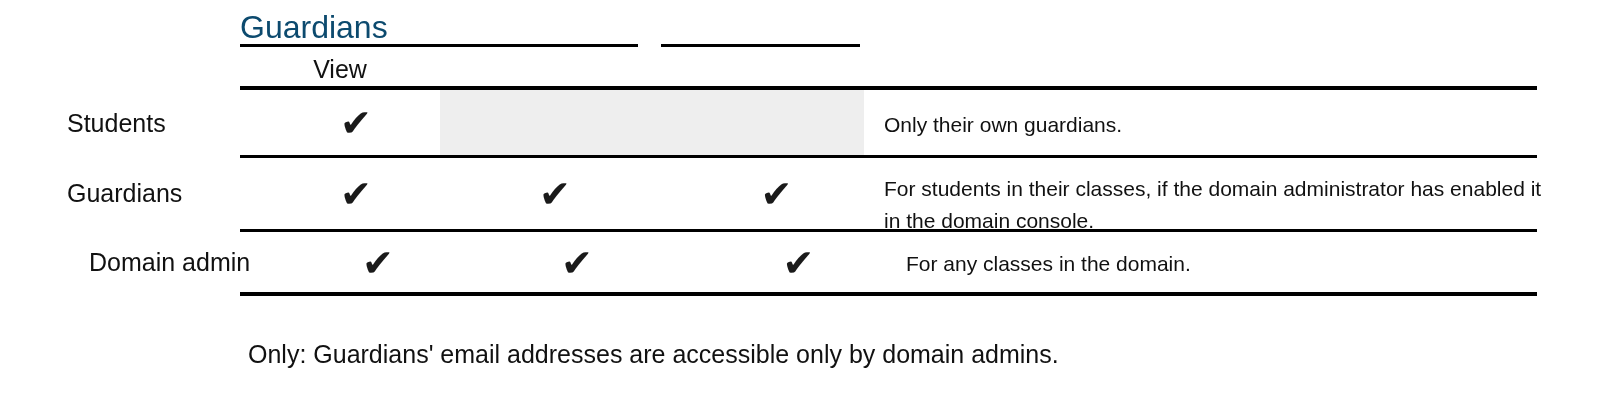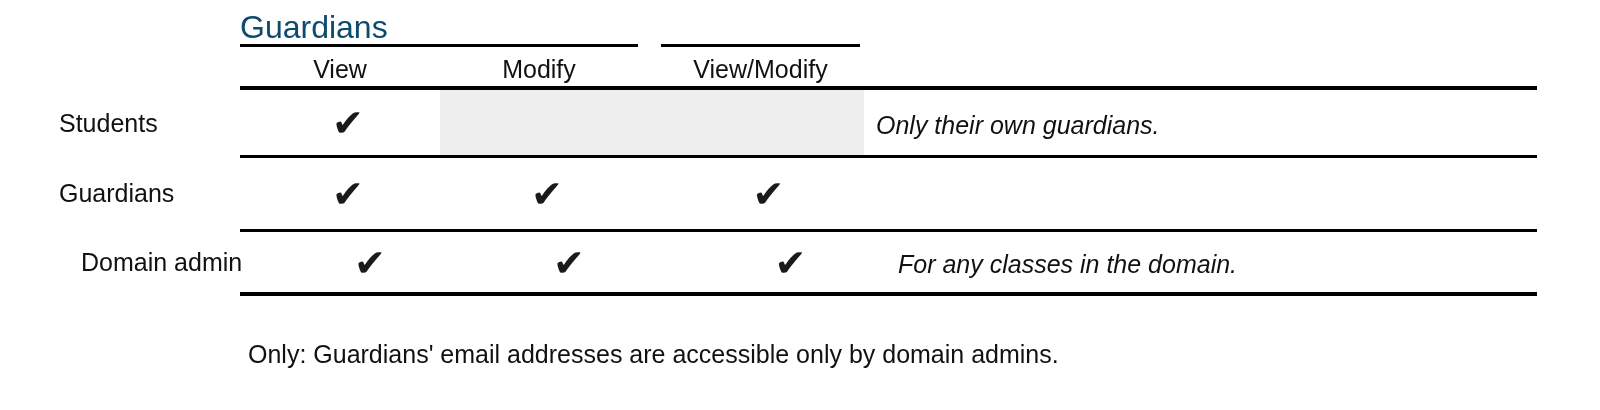--- a/index.html
+++ b/index.html
@@ -94,21 +94,21 @@
     left: 440px;
     top: 90px;
     width: 424px;
     height: 65px;
     background: #eeeeee;
   }
 
   
   .body-row {
     position: absolute;
-    left: 8px;
+    left: 16px;
     width: 1551px;
   }
   .row-1 { top: 90px;  height: 65px; }
   .row-2 { top: 159px; height: 70px; }
   .row-3 { top: 233px; height: 59px; margin-left: 22px; }
 
   .row-label {
     position: absolute;
     left: 51px;
     width: 185px;
@@ -136,24 +136,23 @@
   .row-1 .mark-cell { top: 14px; }
   .row-2 .mark-cell { top: 16px; }
   .row-3 .mark-cell { top: 11px; }
 
   .mark-cell.empty { color: transparent; }
 
   .row-note {
     position: absolute;
     left: 868px;
     width: 660px;
-    font-size: 25px;
+    font-size: 21px;
     line-height: 32px;
     color: #111111;
-    font-style: italic;
   }
   .row-1 .row-note { top: 19px; }
   .row-2 .row-note { top: 14px; }
   .row-3 .row-note { top: 15px; }
 
   
   .footnote {
     position: absolute;
     left: 248px;
     top: 340px;
@@ -168,42 +167,41 @@
 <div id="permissions-figure">
 
   <div class="group-header-row">
     <div class="group-cell guardians">Guardians</div>
   </div>
   <div class="group-rule guardians"></div>
   <div class="group-rule invitations"></div>
 
   <div class="sub-header-row">
     <div class="sub-cell c0">View</div>
-    <div class="sub-cell c1">Modify</div>
-    <div class="sub-cell c2">View/Modify</div>
   </div>
 
   <div class="rule thick rule-head"></div>
 
   <div class="shaded-cell"></div>
 
   <div class="body-row row-1">
     <div class="row-label">Students</div>
     <div class="mark-cell c0">✔</div>
     <div class="mark-cell c1 empty"></div>
     <div class="mark-cell c2 empty"></div>
     <div class="row-note">Only their own guardians.</div>
   </div>
   <div class="rule thin rule-r1"></div>
 
   <div class="body-row row-2">
     <div class="row-label">Guardians</div>
     <div class="mark-cell c0">✔</div>
     <div class="mark-cell c1">✔</div>
     <div class="mark-cell c2">✔</div>
+    <div class="row-note">For students in their classes, if the domain administrator has enabled it in the domain console.</div>
   </div>
   <div class="rule thin rule-r2"></div>
 
   <div class="body-row row-3">
     <div class="row-label">Domain admin</div>
     <div class="mark-cell c0">✔</div>
     <div class="mark-cell c1">✔</div>
     <div class="mark-cell c2">✔</div>
     <div class="row-note">For any classes in the domain.</div>
   </div>

